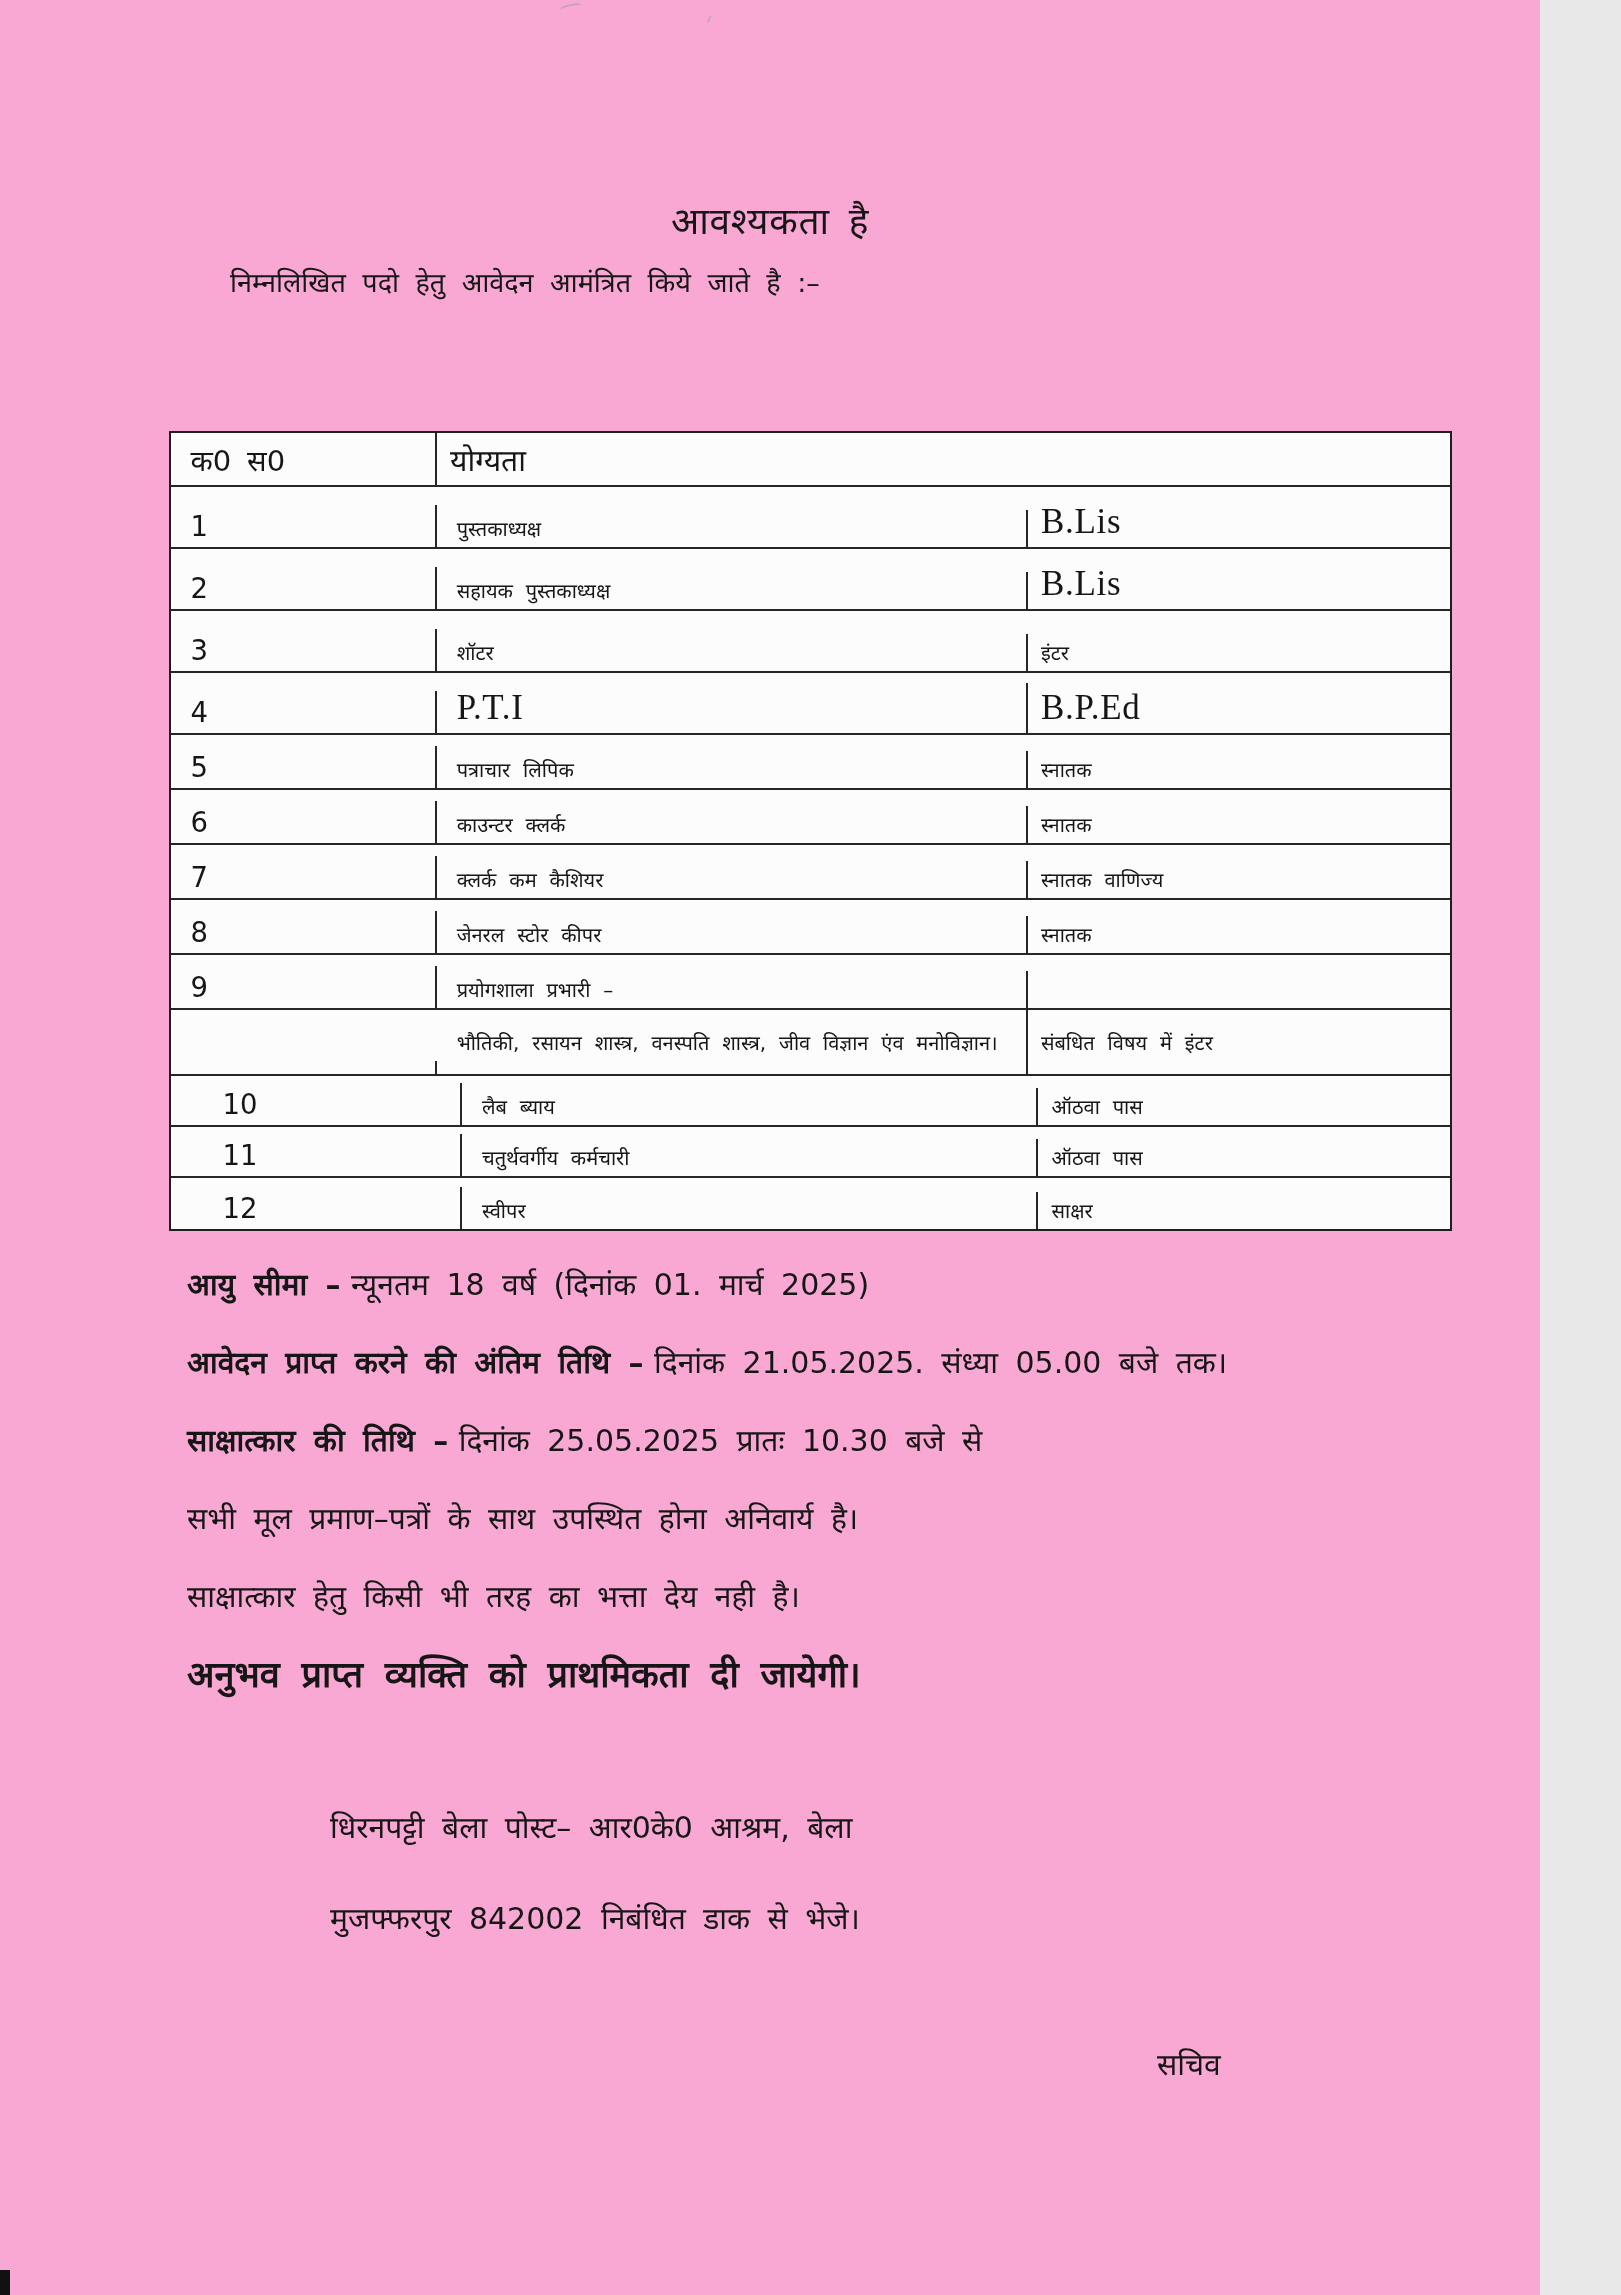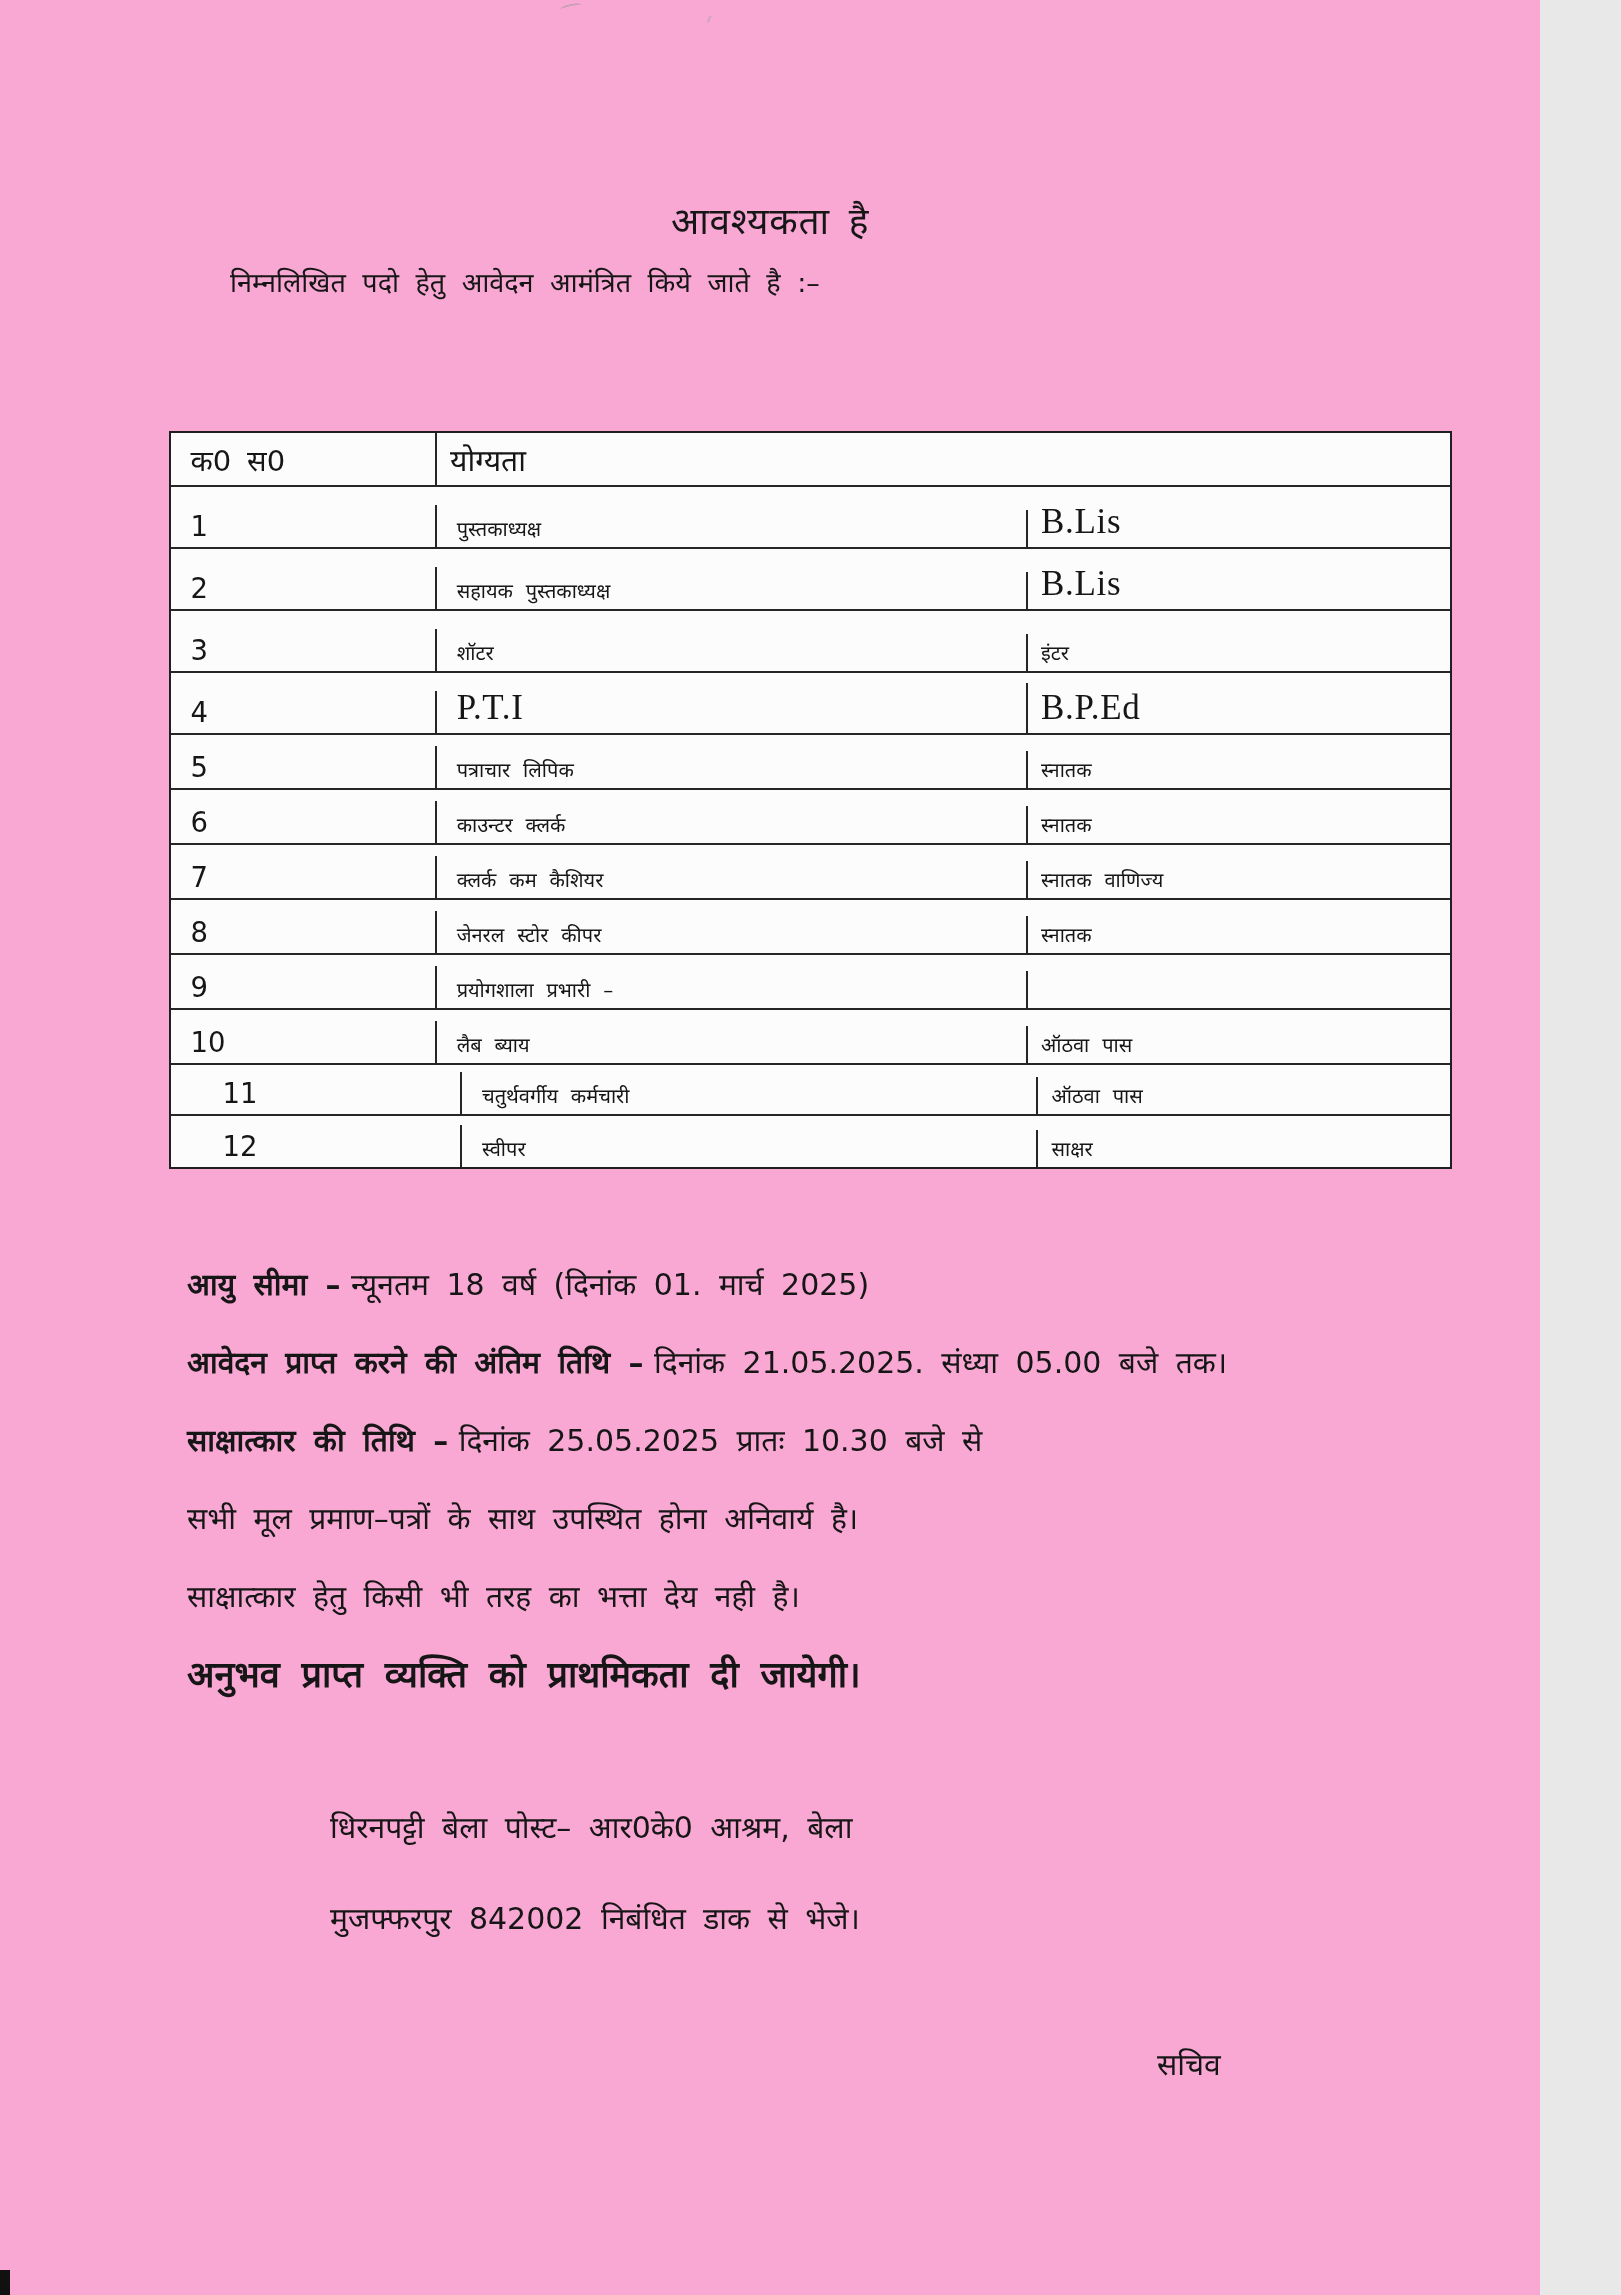--- a/index.html
+++ b/index.html
@@ -203,20 +203,25 @@
         <div class="t-row">
           <div class="cell c-sn">8</div>
           <div class="cell c-post">जेनरल स्टोर कीपर</div>
           <div class="cell c-qual">स्नातक</div>
         </div>
         <div class="t-row">
           <div class="cell c-sn">9</div>
           <div class="cell c-post">प्रयोगशाला प्रभारी –</div>
           <div class="cell c-qual"></div>
         </div>
+        <div class="t-row row-tall">
+          <div class="cell c-sn"></div>
+          <div class="cell c-post">भौतिकी, रसायन शास्त्र, वनस्पति शास्त्र, जीव विज्ञान एंव मनोविज्ञान।</div>
+          <div class="cell c-qual">संबधित विषय में इंटर</div>
+        </div>
         <div class="t-row">
           <div class="cell c-sn">10</div>
           <div class="cell c-post">लैब ब्याय</div>
           <div class="cell c-qual">ऑठवा पास</div>
         </div>
         <div class="t-row">
           <div class="cell c-sn">11</div>
           <div class="cell c-post">चतुर्थवर्गीय कर्मचारी</div>
           <div class="cell c-qual">ऑठवा पास</div>
         </div>

